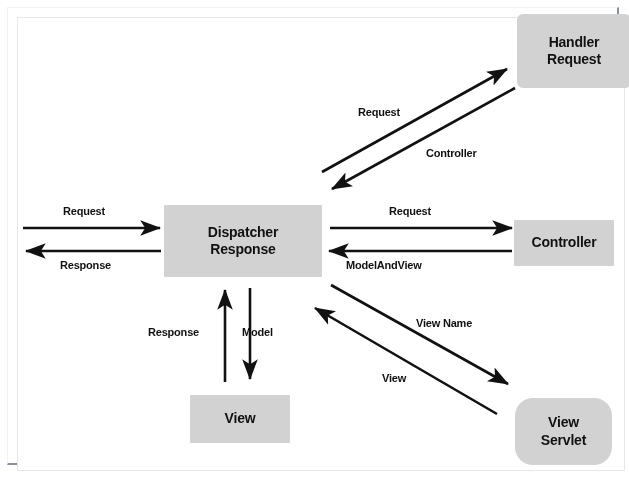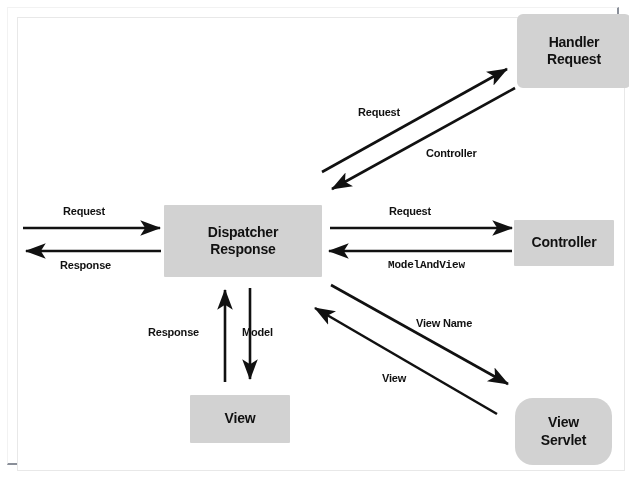--- a/index.html
+++ b/index.html
@@ -143,21 +143,21 @@
   <div class="edge-label" style="left:63px; top:205px;">Request</div>
 
   <div class="edge-label" style="left:60px; top:259px;">Response</div>
 
   <div class="edge-label" style="left:358px; top:106px;">Request</div>
 
   <div class="edge-label" style="left:426px; top:147px;">Controller</div>
 
   <div class="edge-label" style="left:389px; top:205px;">Request</div>
 
-  <div class="edge-label" style="left:388px; top:259px;font-family:Liberation Mono, monospace;">ModelAndView</div>
+  <div class="edge-label" style="left:346px; top:259px;">ModelAndView</div>
 
   <div class="edge-label" style="left:416px; top:317px;">View Name</div>
 
   <div class="edge-label" style="left:382px; top:372px;">View</div>
 
   <div class="edge-label" style="left:148px; top:326px;">Response</div>
 
   <div class="edge-label" style="left:242px; top:326px;">Model</div>
 </div>
 

